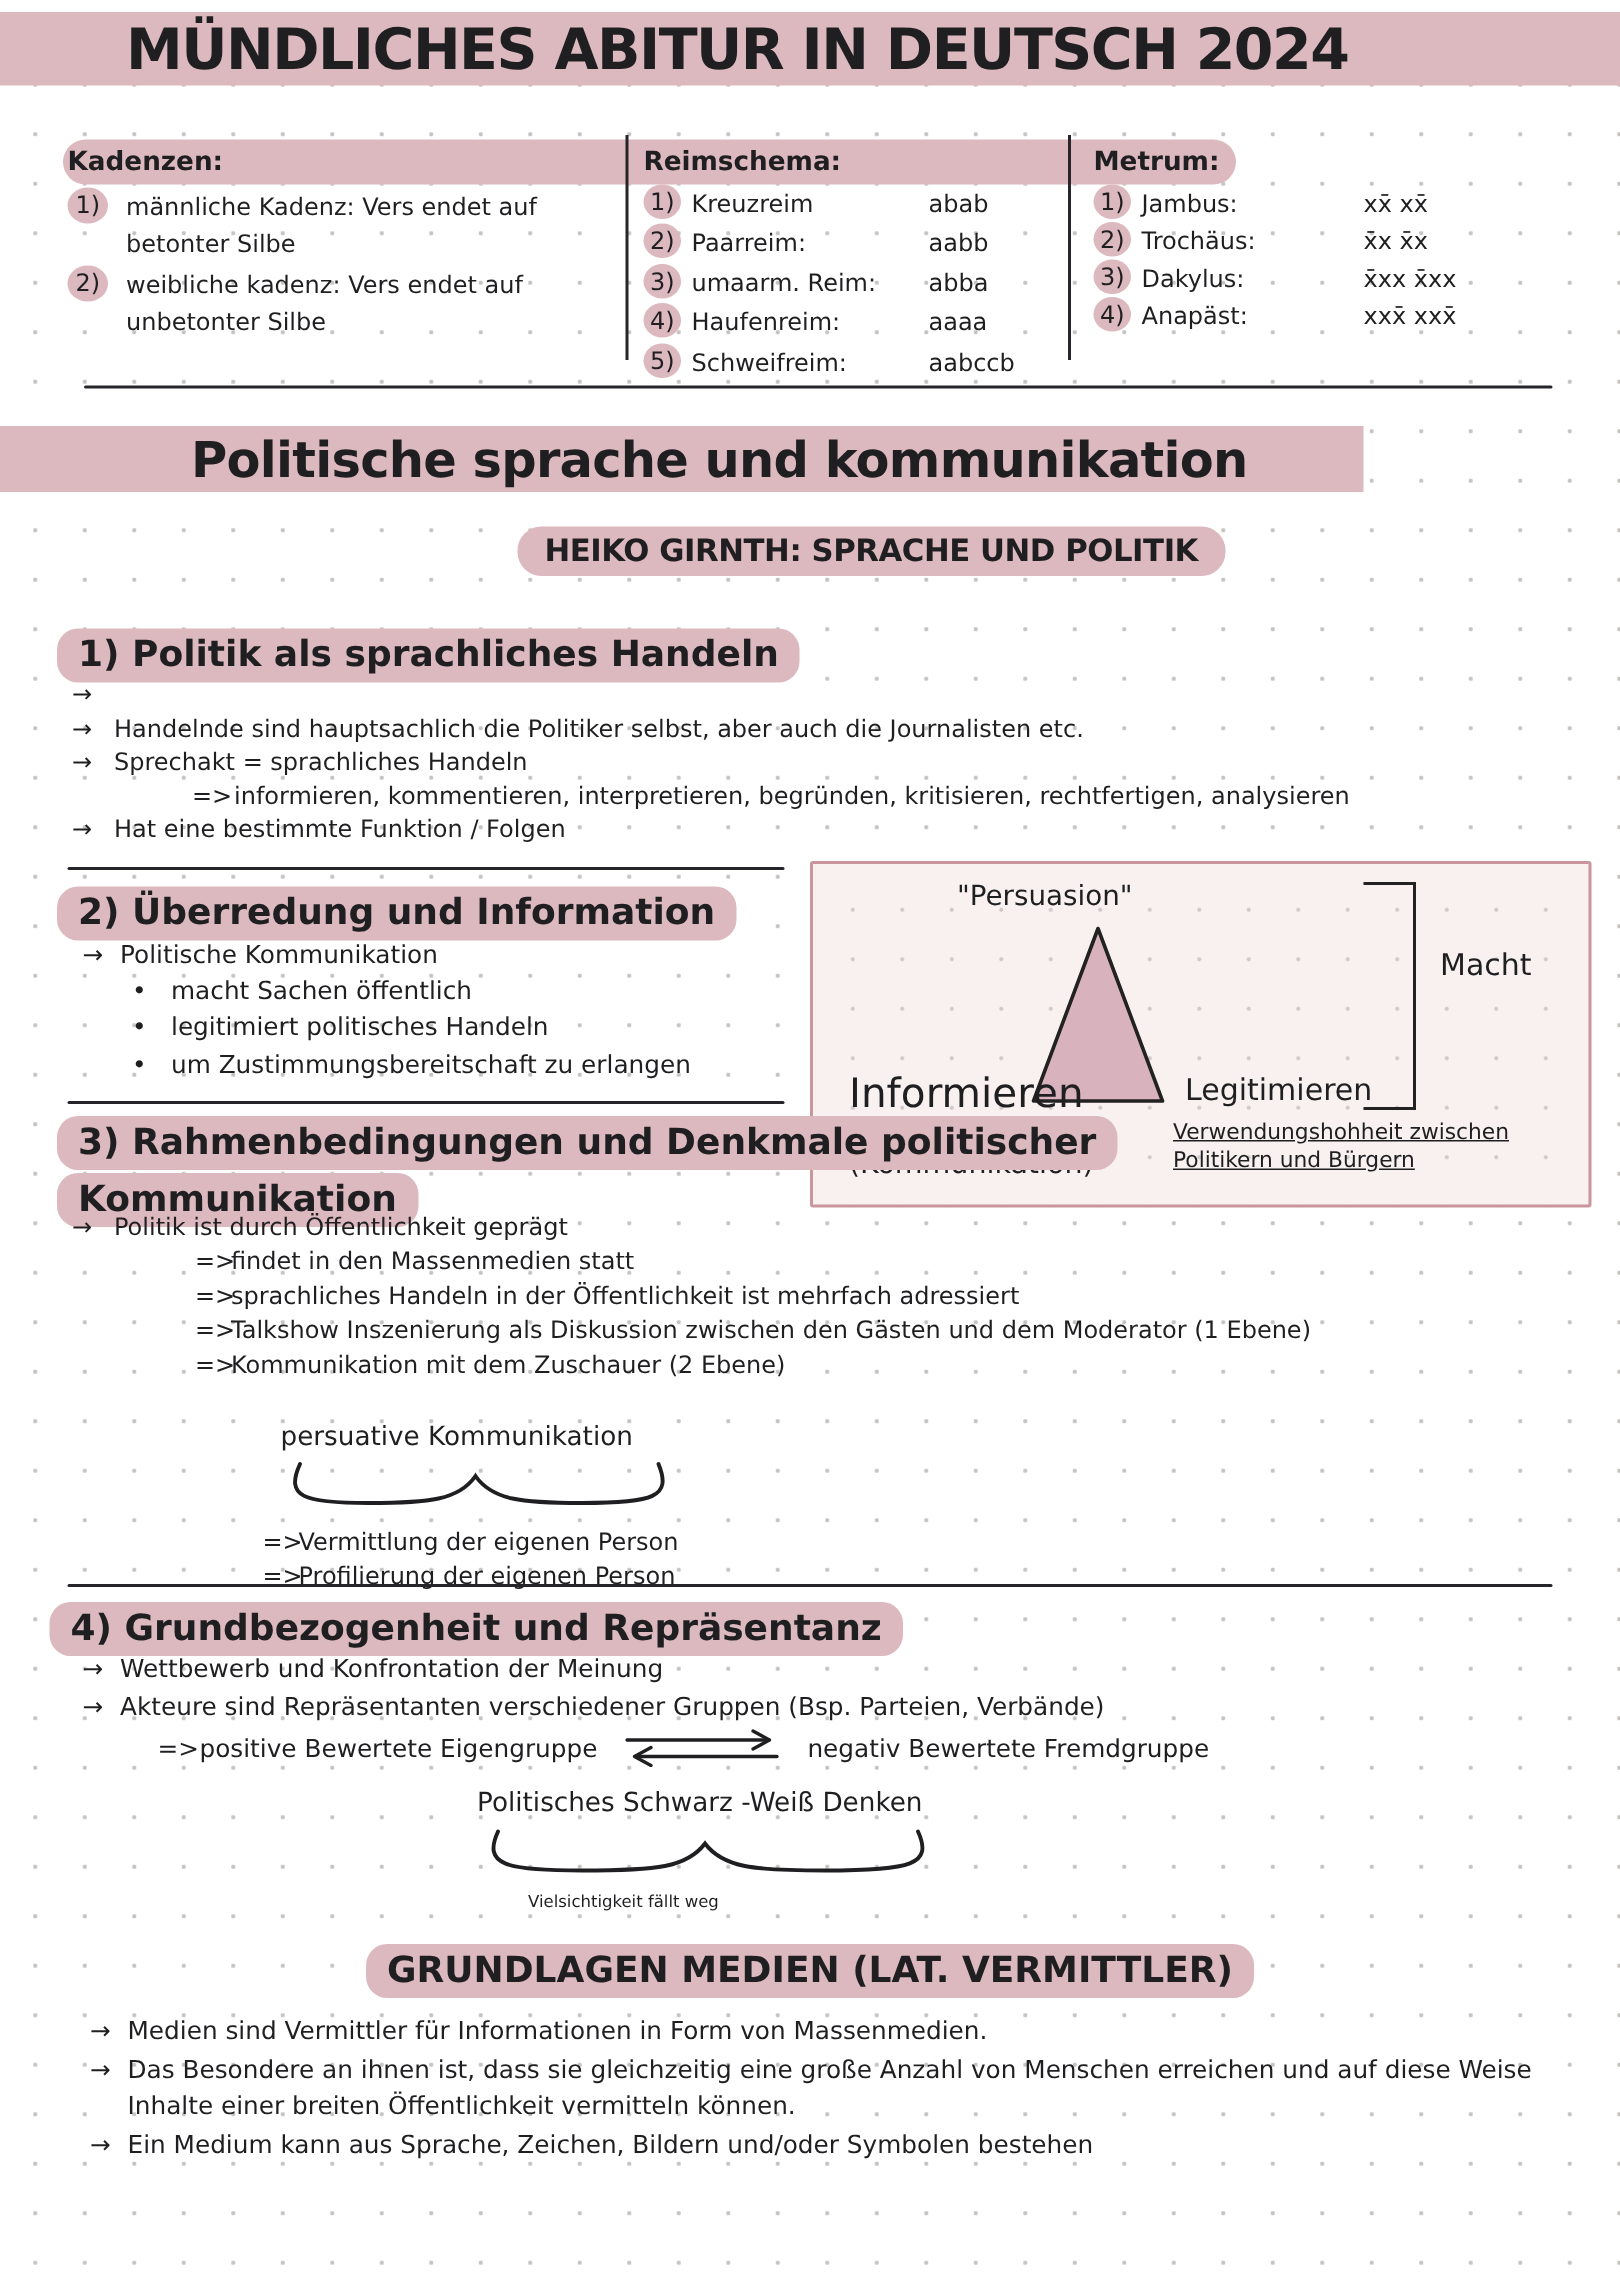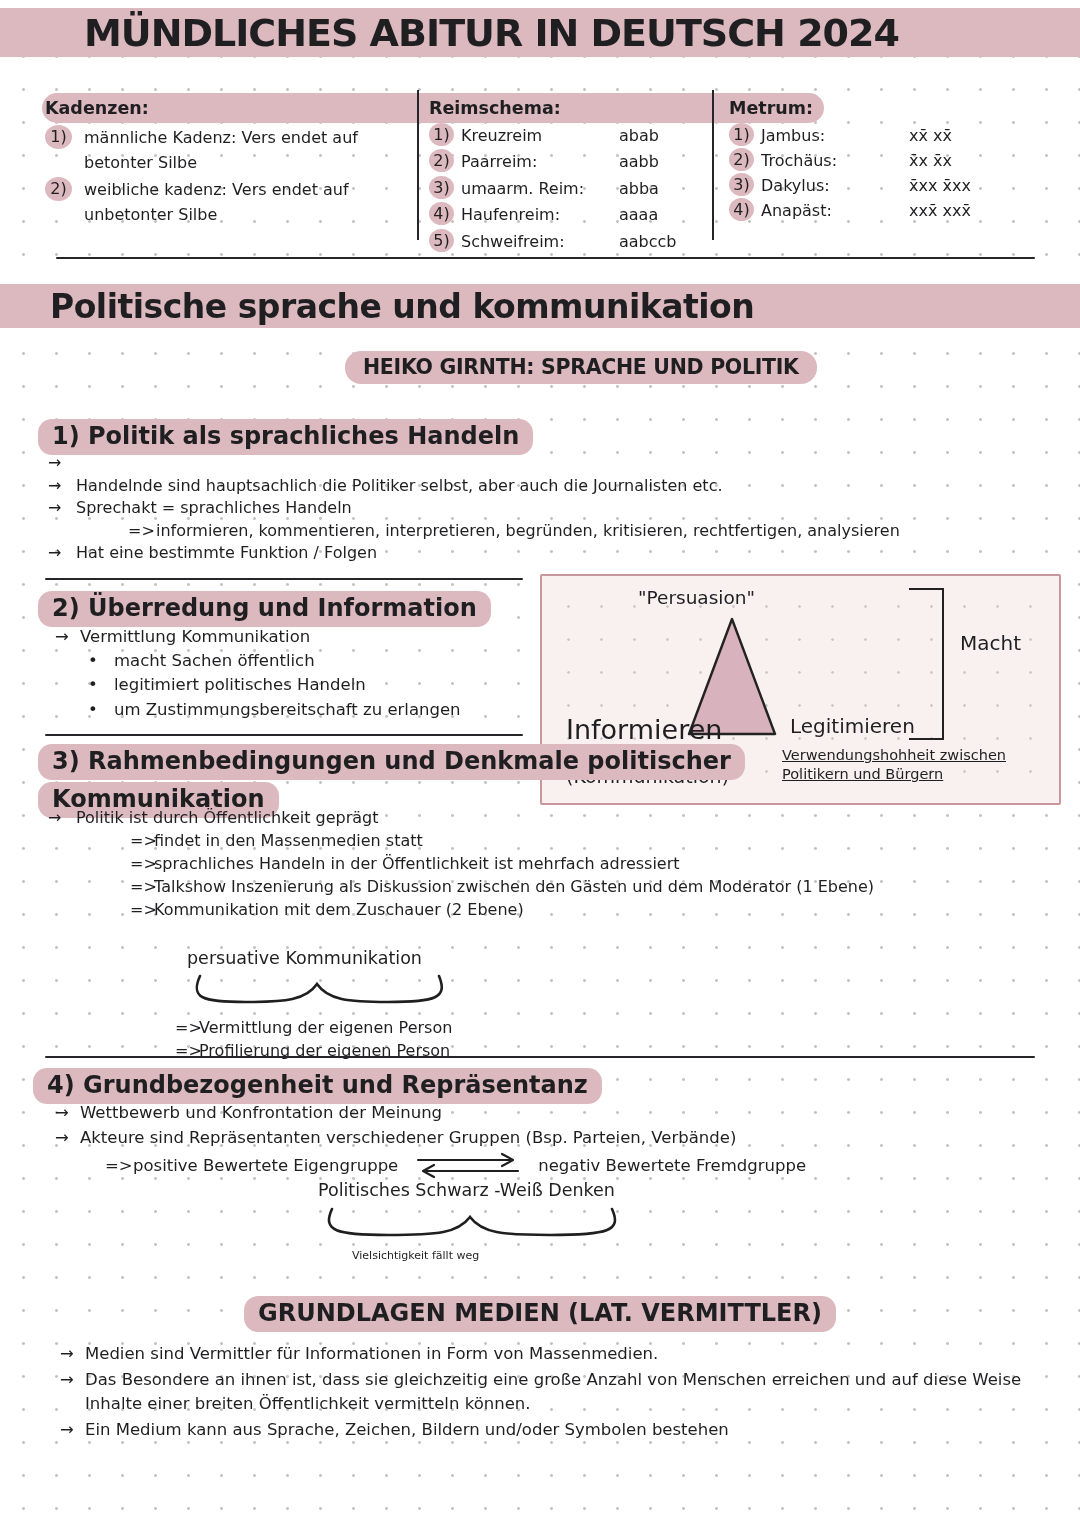--- a/index.html
+++ b/index.html
@@ -32,22 +32,22 @@
   .scheme-row .num{margin-right:7px;height:23px;line-height:23px;min-width:25px;}
   .scheme-row .name{flex:1;}
   .scheme-row .val{flex:none;width:82px;}
   .metrum-row{line-height:25px;}
   
   .hrule{position:absolute;height:2.2px;background:#26262a;border-radius:2px;}
   .hr-1{left:56px;top:257px;width:979px;}
   .hr-2{left:45px;top:578px;width:478px;}
   .hr-3{left:45px;top:734px;width:478px;}
   .hr-4{left:45px;top:1056px;width:990px;}
-  .main-band{position:absolute;left:0;top:284px;width:1080px;height:44px;background:#dcb9bf;
-    display:flex;align-items:center;}
+  .main-band{position:absolute;left:0;top:284px;width:909px;height:44px;background:#dcb9bf;
+    display:flex;align-items:center;justify-content:center;}
   .main-band h2{margin:0 0 0 50px;font-size:33px;font-weight:bold;letter-spacing:-0.5px;white-space:nowrap;}
   .sub-pill{position:absolute;left:345px;top:351px;background:#dcb9bf;border-radius:16px;padding:4px 18px 5px;}
   .sub-pill h3{margin:0;font-size:20.5px;font-weight:bold;letter-spacing:-0.3px;white-space:nowrap;}
   .topic-pill{display:table;background:#dcb9bf;border-radius:14px;padding:3px 14px 5px;
     font-size:24px;font-weight:bold;white-space:nowrap;}
   .t1-head{position:absolute;left:38px;top:419px;}
   .t2-head{position:absolute;left:38px;top:591px;font-size:18px;}
   .t3-head{position:absolute;left:38px;top:744px;}
   .t3-head .topic-pill{margin-bottom:2px;}
   .t4-head{position:absolute;left:33px;top:1068px;}
@@ -70,21 +70,21 @@
   .brace-label{margin-top:26px;margin-left:147px;font-size:17.5px;}
   .t3-brace{margin-left:150px;margin-top:2px;display:block;}
   .t3-res{margin-left:135px;}
   .t3-res .mk{width:24px;padding-left:0;}
   .t3-res-first{margin-top:8px;}
   .t4-lines{position:absolute;left:40px;top:1100px;width:1012px;font-size:16.5px;line-height:25px;}
   .t4-lines .mk{width:40px;padding-left:15px;box-sizing:border-box;}
   .compare-row{display:flex;align-items:center;margin-left:65px;margin-top:2px;}
   .compare-row .mk{width:28px;padding-left:0;}
   .compare-row .exchange{margin:0 16px;}
-  .t4-label{margin-left:278px;font-size:17.5px;}
+  .t4-label{margin-top:12px;margin-left:278px;font-size:17.5px;}
   .t4-brace{margin-left:282px;margin-top:2px;display:block;}
   .t4-conclusion{margin-top:2px;margin-left:312px;font-size:11px;}
   .media-lines{position:absolute;left:52px;top:1342px;width:1006px;font-size:16.5px;line-height:24.5px;}
   .media-lines .line{margin-bottom:1px;}
   .media-lines .mk{width:33px;padding-left:8px;box-sizing:border-box;}
   
   .diagram{position:absolute;left:540px;top:574px;width:521px;height:231px;box-sizing:border-box;
     background-color:#f8f1f0;
     background-image:radial-gradient(circle,#cfc9c7 1.2px,rgba(0,0,0,0) 1.5px);
     background-size:33px 33px;background-position:10px 14px;
@@ -213,21 +213,21 @@
   </div>
 
   <div class="hrule hr-2"></div>
 
   <div class="t2-head">
     <span class="topic-pill">2) Überredung und Information</span>
   </div>
   <div class="t2-lines">
     <div class="line">
       <span class="mk">→</span>
-      <span>Vermittlung Kommunikation</span>
+      <span>Politische Kommunikation</span>
     </div>
     <div class="line blt">
       <span class="mk">•</span>
       <span>macht Sachen öffentlich</span>
     </div>
     <div class="line blt">
       <span class="mk">•</span>
       <span>legitimiert politisches Handeln</span>
     </div>
     <div class="line blt">

